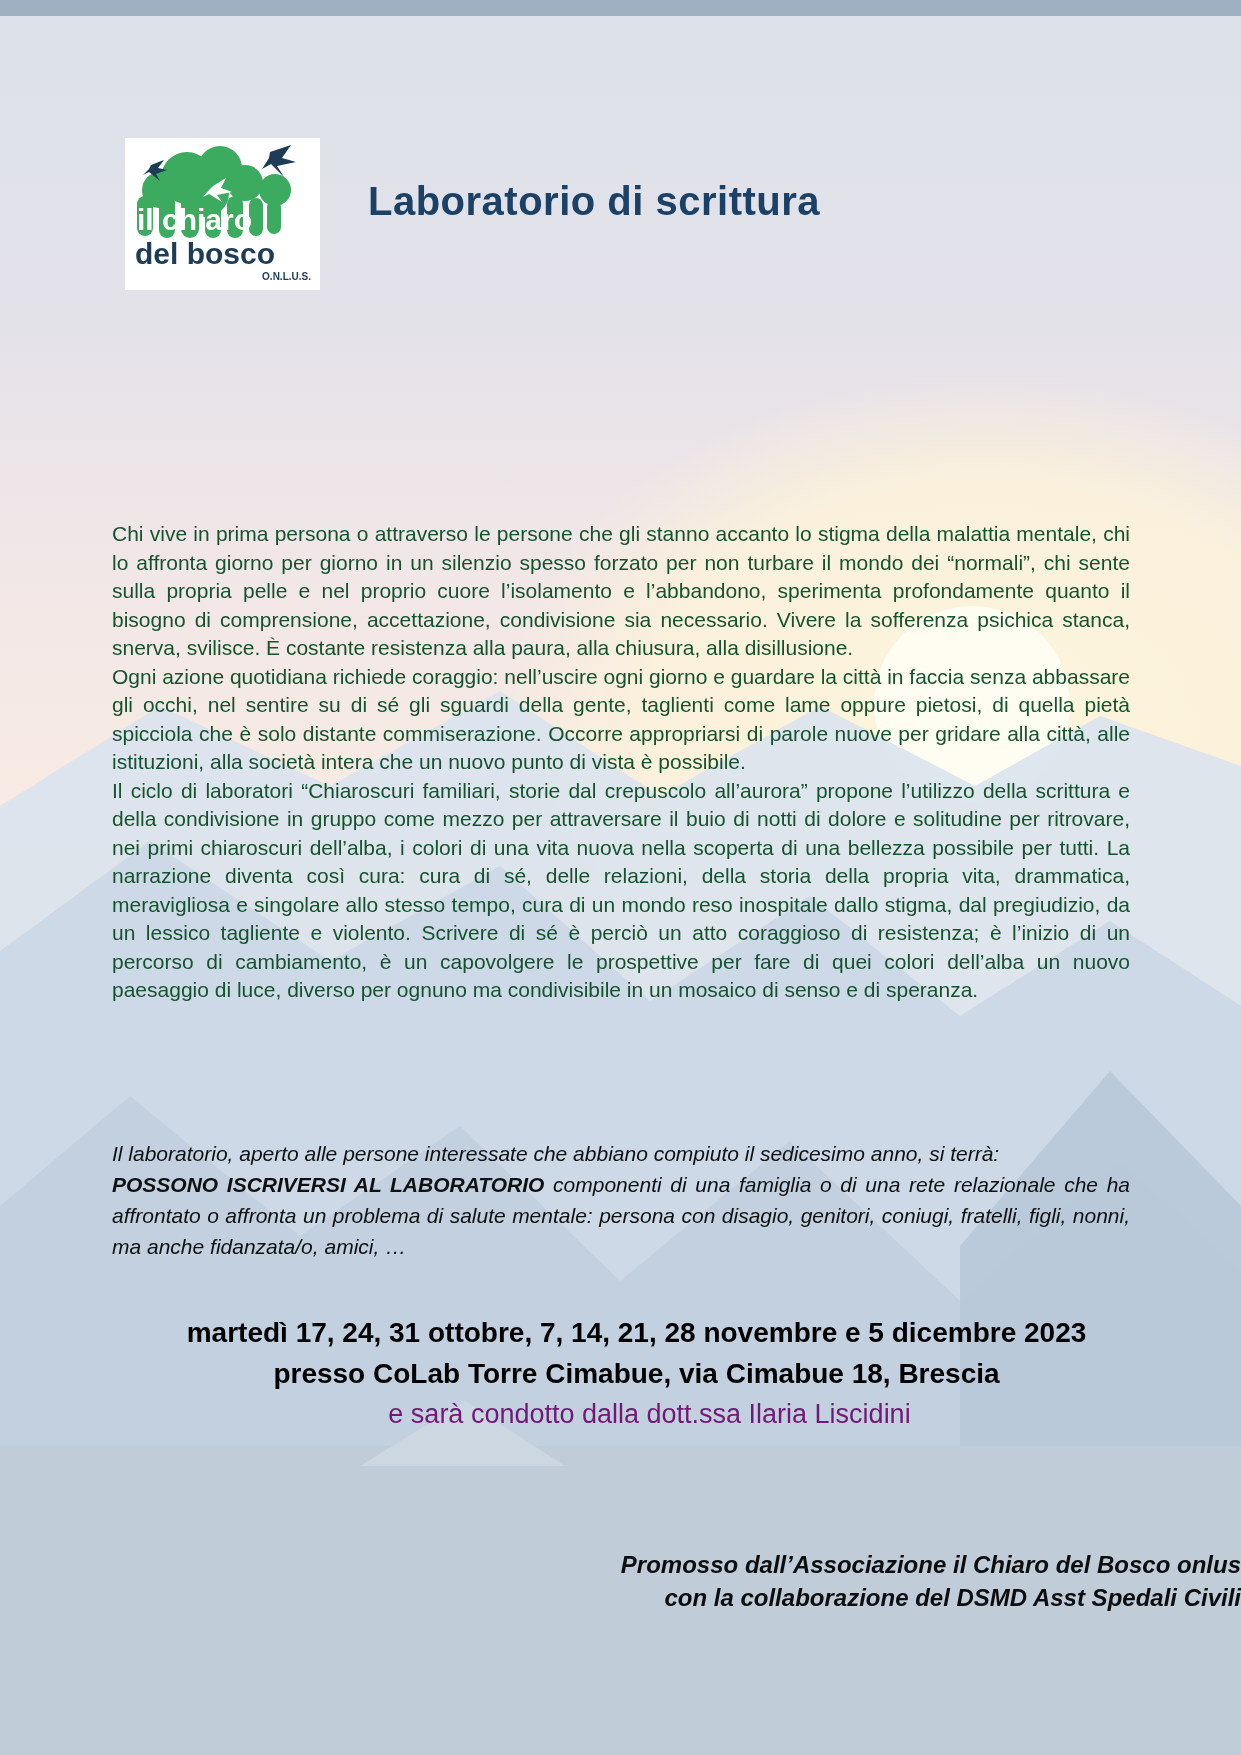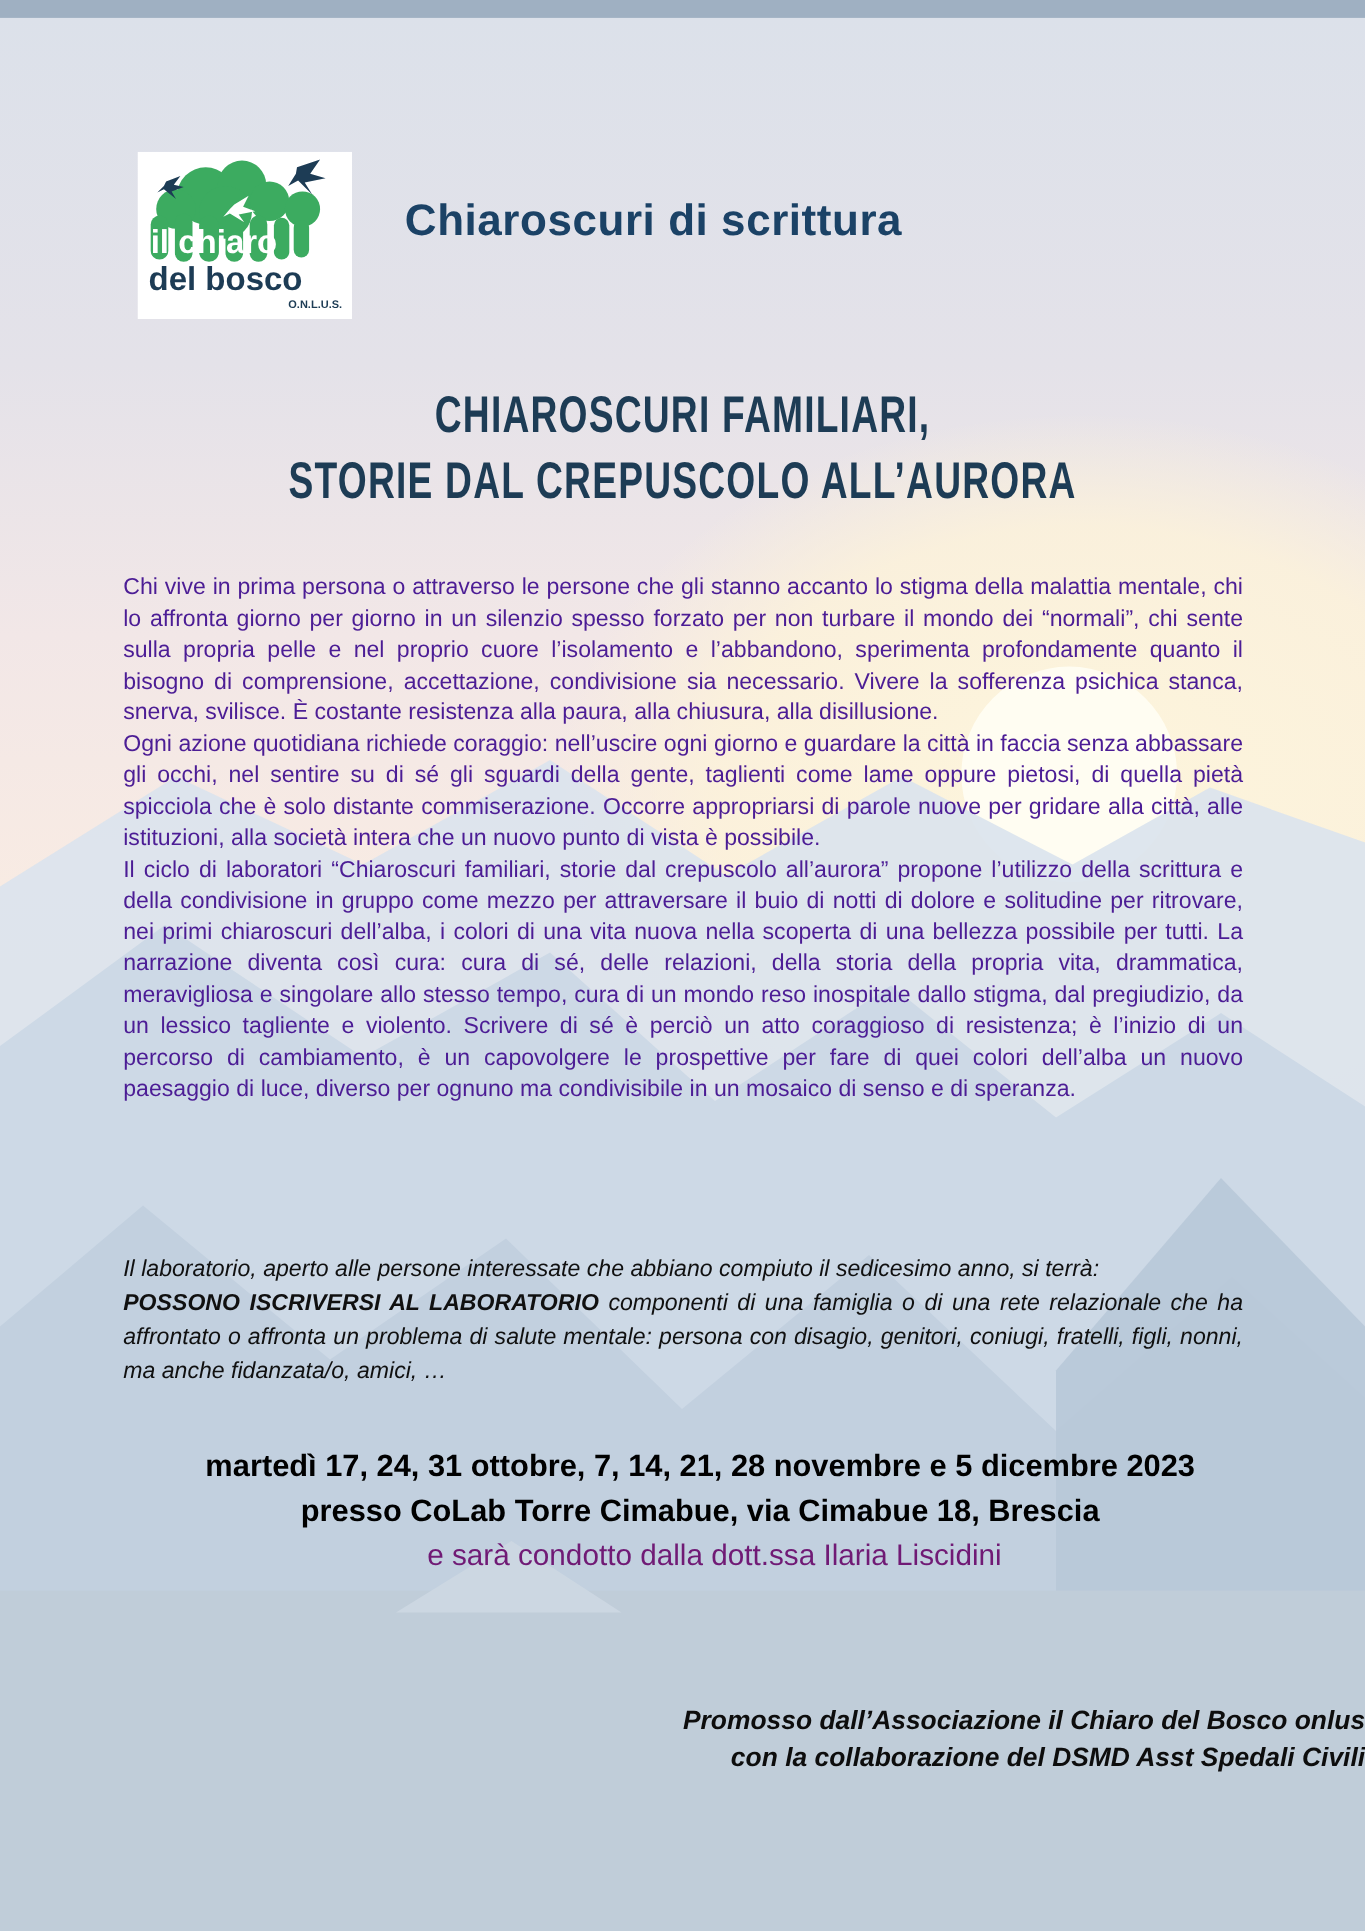--- a/index.html
+++ b/index.html
@@ -24,21 +24,21 @@
   
   .main-title { position:absolute; top:331px; left:0; width:100%; text-align:center; color:#1d3c55; }
   .main-title .line {
     font-weight:bold; font-size:47px; line-height:60px; letter-spacing:1.5px;
     transform:scaleX(0.72); transform-origin:50% 50%; white-space:nowrap;
   }
 
   
   .body-text {
     position:absolute; left:112px; top:504px; width:1018px;
-    font-size:21px; line-height:28.5px; text-align:justify; color:#4c1d95;
+    font-size:21px; line-height:28.5px; text-align:justify; color:#14532d;
   }
   .body-text p { margin:0; }
 
   
   .eligibility {
     position:absolute; left:112px; top:1122px; width:1018px;
     font-size:21px; line-height:31px; font-style:italic; text-align:justify; color:#101010;
   }
   .eligibility p { margin:0; }
   .eligibility .lead { font-weight:bold; }
@@ -110,26 +110,22 @@
       <rect x="142" y="62" width="14" height="34" rx="7"></rect>
     </g>
     <polygon fill="#ffffff" points="88,48 101,40 96,50 107,54 92,57 97,64 84,56 78,59 84,52"></polygon>
     <polygon fill="#1d3c55" points="145,14 166,7 157,20 171,24 152,28 159,39 146,26 137,31 144,20"></polygon>
     <polygon fill="#1d3c55" points="26,27 39,22 33,30 42,32 31,36 35,43 24,34 18,37 24,31"></polygon>
     <text x="12" y="92" font-family="Liberation Sans, sans-serif" font-size="30" font-weight="bold" fill="#ffffff">il chiaro</text>
     <text x="10" y="126" font-family="Liberation Sans, sans-serif" font-size="30" font-weight="bold" fill="#1d3c55">del bosco</text>
     <text x="186" y="142" text-anchor="end" font-family="Liberation Sans, sans-serif" font-size="10" font-weight="bold" fill="#1d3c55">O.N.L.U.S.</text>
   </svg>
 
-  <div class="header-title">Chiaroscuri di scrittura</div>
+  <div class="header-title">Laboratorio di scrittura</div>
 
-  <div class="main-title">
-    <div class="line">CHIAROSCURI FAMILIARI,</div>
-    <div class="line">STORIE DAL CREPUSCOLO ALL’AURORA</div>
-  </div>
 
   <div class="body-text">
     <p>Chi vive in prima persona o attraverso le persone che gli stanno accanto lo stigma della malattia mentale, chi lo affronta giorno per giorno in un silenzio spesso forzato per non turbare il mondo dei “normali”, chi sente sulla propria pelle e nel proprio cuore l’isolamento e l’abbandono, sperimenta profondamente quanto il bisogno di comprensione, accettazione, condivisione sia necessario. Vivere la sofferenza psichica stanca, snerva, svilisce. È costante resistenza alla paura, alla chiusura, alla disillusione.</p>
     <p>Ogni azione quotidiana richiede coraggio: nell’uscire ogni giorno e guardare la città in faccia senza abbassare gli occhi, nel sentire su di sé gli sguardi della gente, taglienti come lame oppure pietosi, di quella pietà spicciola che è solo distante commiserazione. Occorre appropriarsi di parole nuove per gridare alla città, alle istituzioni, alla società intera che un nuovo punto di vista è possibile.</p>
     <p>Il ciclo di laboratori “Chiaroscuri familiari, storie dal crepuscolo all’aurora” propone l’utilizzo della scrittura e della condivisione in gruppo come mezzo per attraversare il buio di notti di dolore e solitudine per ritrovare, nei primi chiaroscuri dell’alba, i colori di una vita nuova nella scoperta di una bellezza possibile per tutti. La narrazione diventa così cura: cura di sé, delle relazioni, della storia della propria vita, drammatica, meravigliosa e singolare allo stesso tempo, cura di un mondo reso inospitale dallo stigma, dal pregiudizio, da un lessico tagliente e violento. Scrivere di sé è perciò un atto coraggioso di resistenza; è l’inizio di un percorso di cambiamento, è un capovolgere le prospettive per fare di quei colori dell’alba un nuovo paesaggio di luce, diverso per ognuno ma condivisibile in un mosaico di senso e di speranza.</p>
   </div>
 
   <div class="eligibility">
     <p>Il laboratorio, aperto alle persone interessate che abbiano compiuto il sedicesimo anno, si terrà:</p>
     <p><span class="lead">POSSONO ISCRIVERSI AL LABORATORIO</span><span> componenti di una famiglia o di una rete relazionale che ha affrontato o affronta un problema di salute mentale: persona con disagio, genitori, coniugi, fratelli, figli, nonni, ma anche fidanzata/o, amici, …</span></p>

